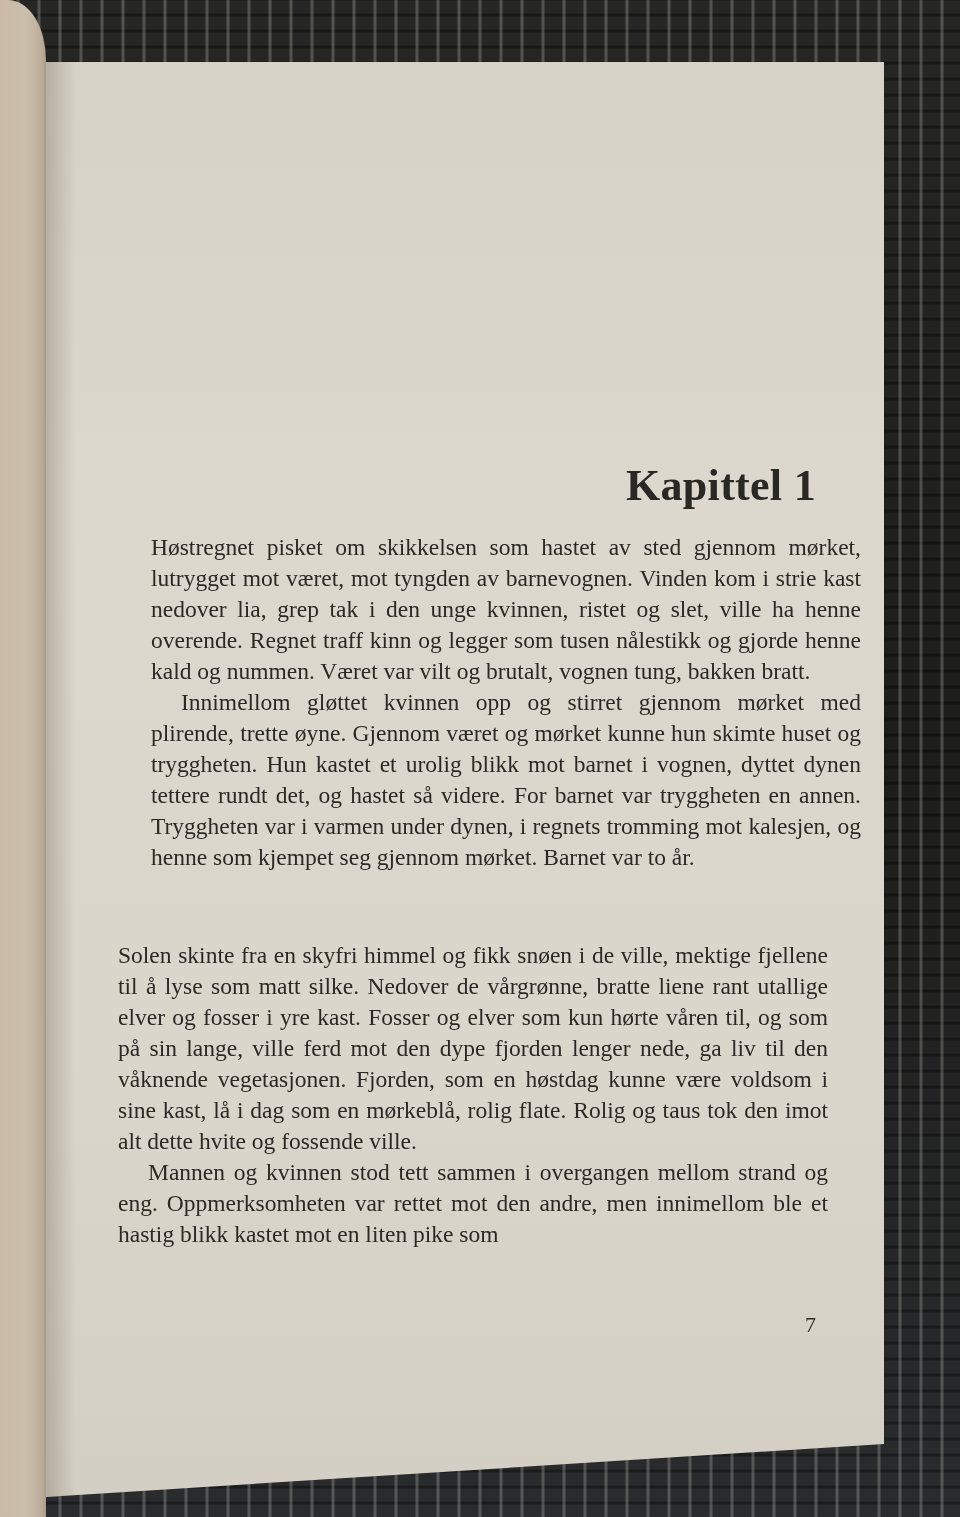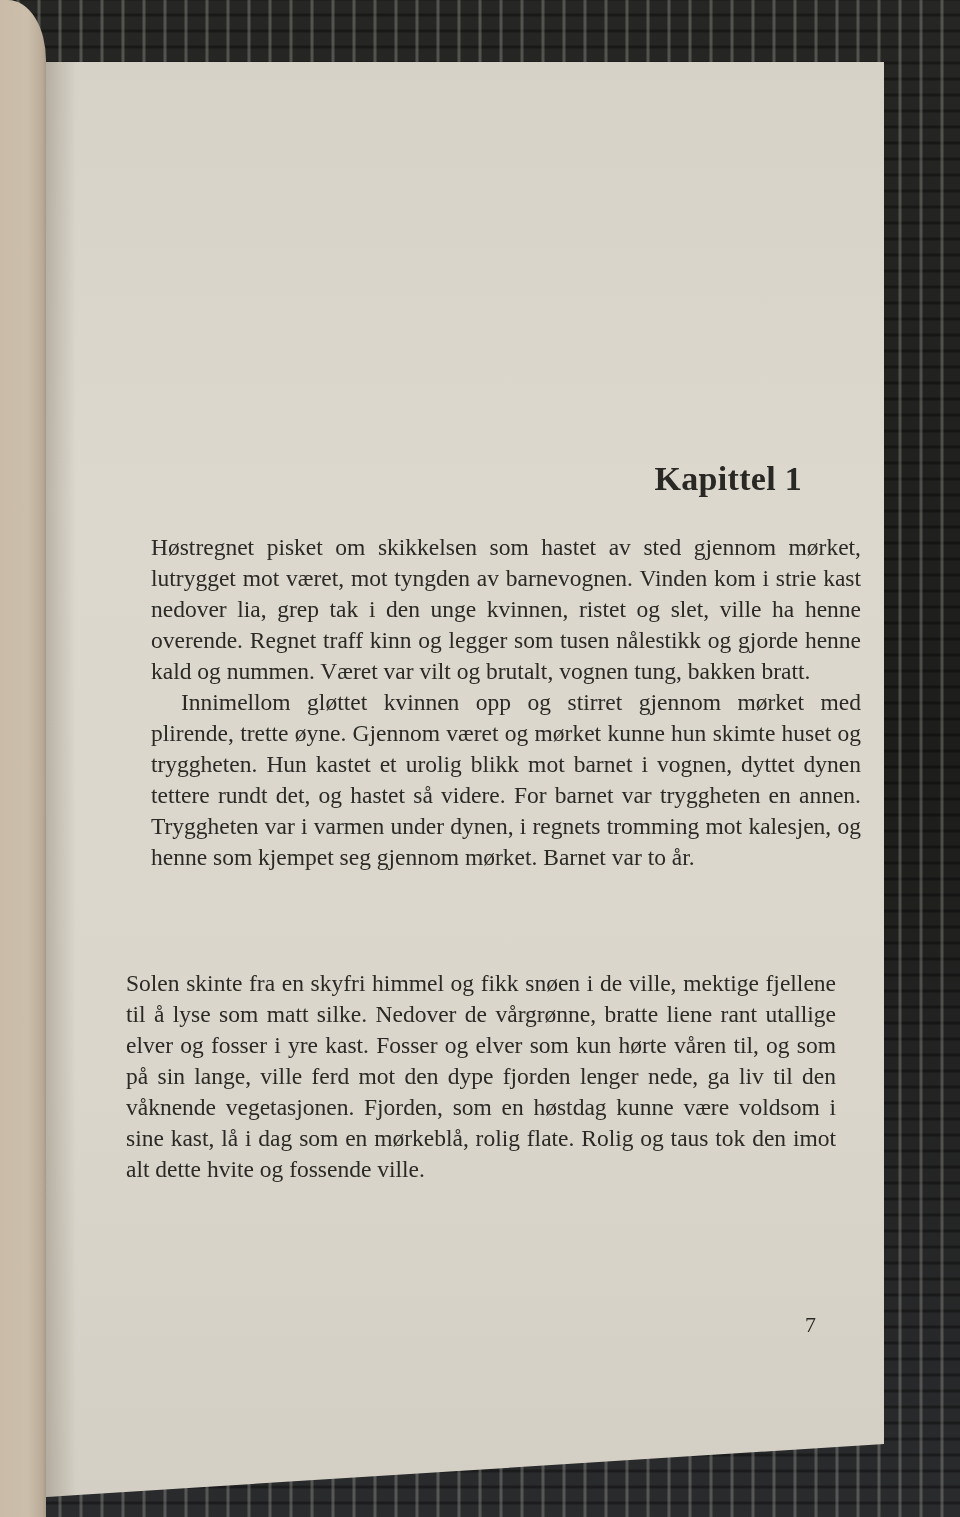--- a/index.html
+++ b/index.html
@@ -45,25 +45,25 @@
       position: absolute;
       left: 0;
       top: 0;
       width: 30px;
       height: 100%;
       background: linear-gradient(90deg, rgba(120,105,90,0.35) 0%, rgba(120,105,90,0.0) 100%);
     }
 
     .chapter-title {
       position: absolute;
-      right: 82px;
+      right: 68px;
       top: 398px;
       font-family: "Liberation Serif", "DejaVu Serif", serif;
       font-weight: bold;
-      font-size: 34px;
+      font-size: 44px;
       color: #2a2824;
       letter-spacing: 0.3px;
     }
 
     .body-text {
       position: absolute;
       left: 72px;
       width: 710px;
       color: #2b2925;
       font-size: 23.5px;
@@ -76,22 +76,21 @@
     }
     .body-text p.first {
       text-indent: 0;
     }
 
     .section-1 {
       top: 470px;
       margin-left: 33px;
     }
     .section-2 {
-      top: 906px;
-      margin-left: 8px;
+      top: 878px;
     }
 
     .page-number {
       position: absolute;
       right: 68px;
       top: 1250px;
       font-size: 22px;
       color: #2b2925;
     }
   </style>
@@ -105,16 +104,17 @@
 
   <div class="chapter-title">Kapittel 1</div>
 
   <div class="body-text section-1">
     <p class="first">Høstregnet pisket om skikkelsen som hastet av sted gjennom mørket, lutrygget mot været, mot tyngden av barnevognen. Vinden kom i strie kast nedover lia, grep tak i den unge kvinnen, ristet og slet, ville ha henne overende. Regnet traff kinn og legger som tusen nålestikk og gjorde henne kald og nummen. Været var vilt og brutalt, vognen tung, bakken bratt.</p>
     <p>Innimellom gløttet kvinnen opp og stirret gjennom mørket med plirende, trette øyne. Gjennom været og mørket kunne hun skimte huset og tryggheten. Hun kastet et urolig blikk mot barnet i vognen, dyttet dynen tettere rundt det, og hastet så videre. For barnet var tryggheten en annen. Tryggheten var i varmen under dynen, i regnets tromming mot kalesjen, og henne som kjempet seg gjennom mørket. Barnet var to år.</p>
   </div>
 
   <div class="body-text section-2">
     <p class="first">Solen skinte fra en skyfri himmel og fikk snøen i de ville, mektige fjellene til å lyse som matt silke. Nedover de vårgrønne, bratte liene rant utallige elver og fosser i yre kast. Fosser og elver som kun hørte våren til, og som på sin lange, ville ferd mot den dype fjorden lenger nede, ga liv til den våknende vegetasjonen. Fjorden, som en høstdag kunne være voldsom i sine kast, lå i dag som en mørkeblå, rolig flate. Rolig og taus tok den imot alt dette hvite og fossende ville.</p>
+    <p>Mannen og kvinnen stod tett sammen i overgangen mellom strand og eng. Oppmerksomheten var rettet mot den andre, men innimellom ble et hastig blikk kastet mot en liten pike som</p>
   </div>
 
   <div class="page-number">7</div>
 </div>
 
 </body></html>

